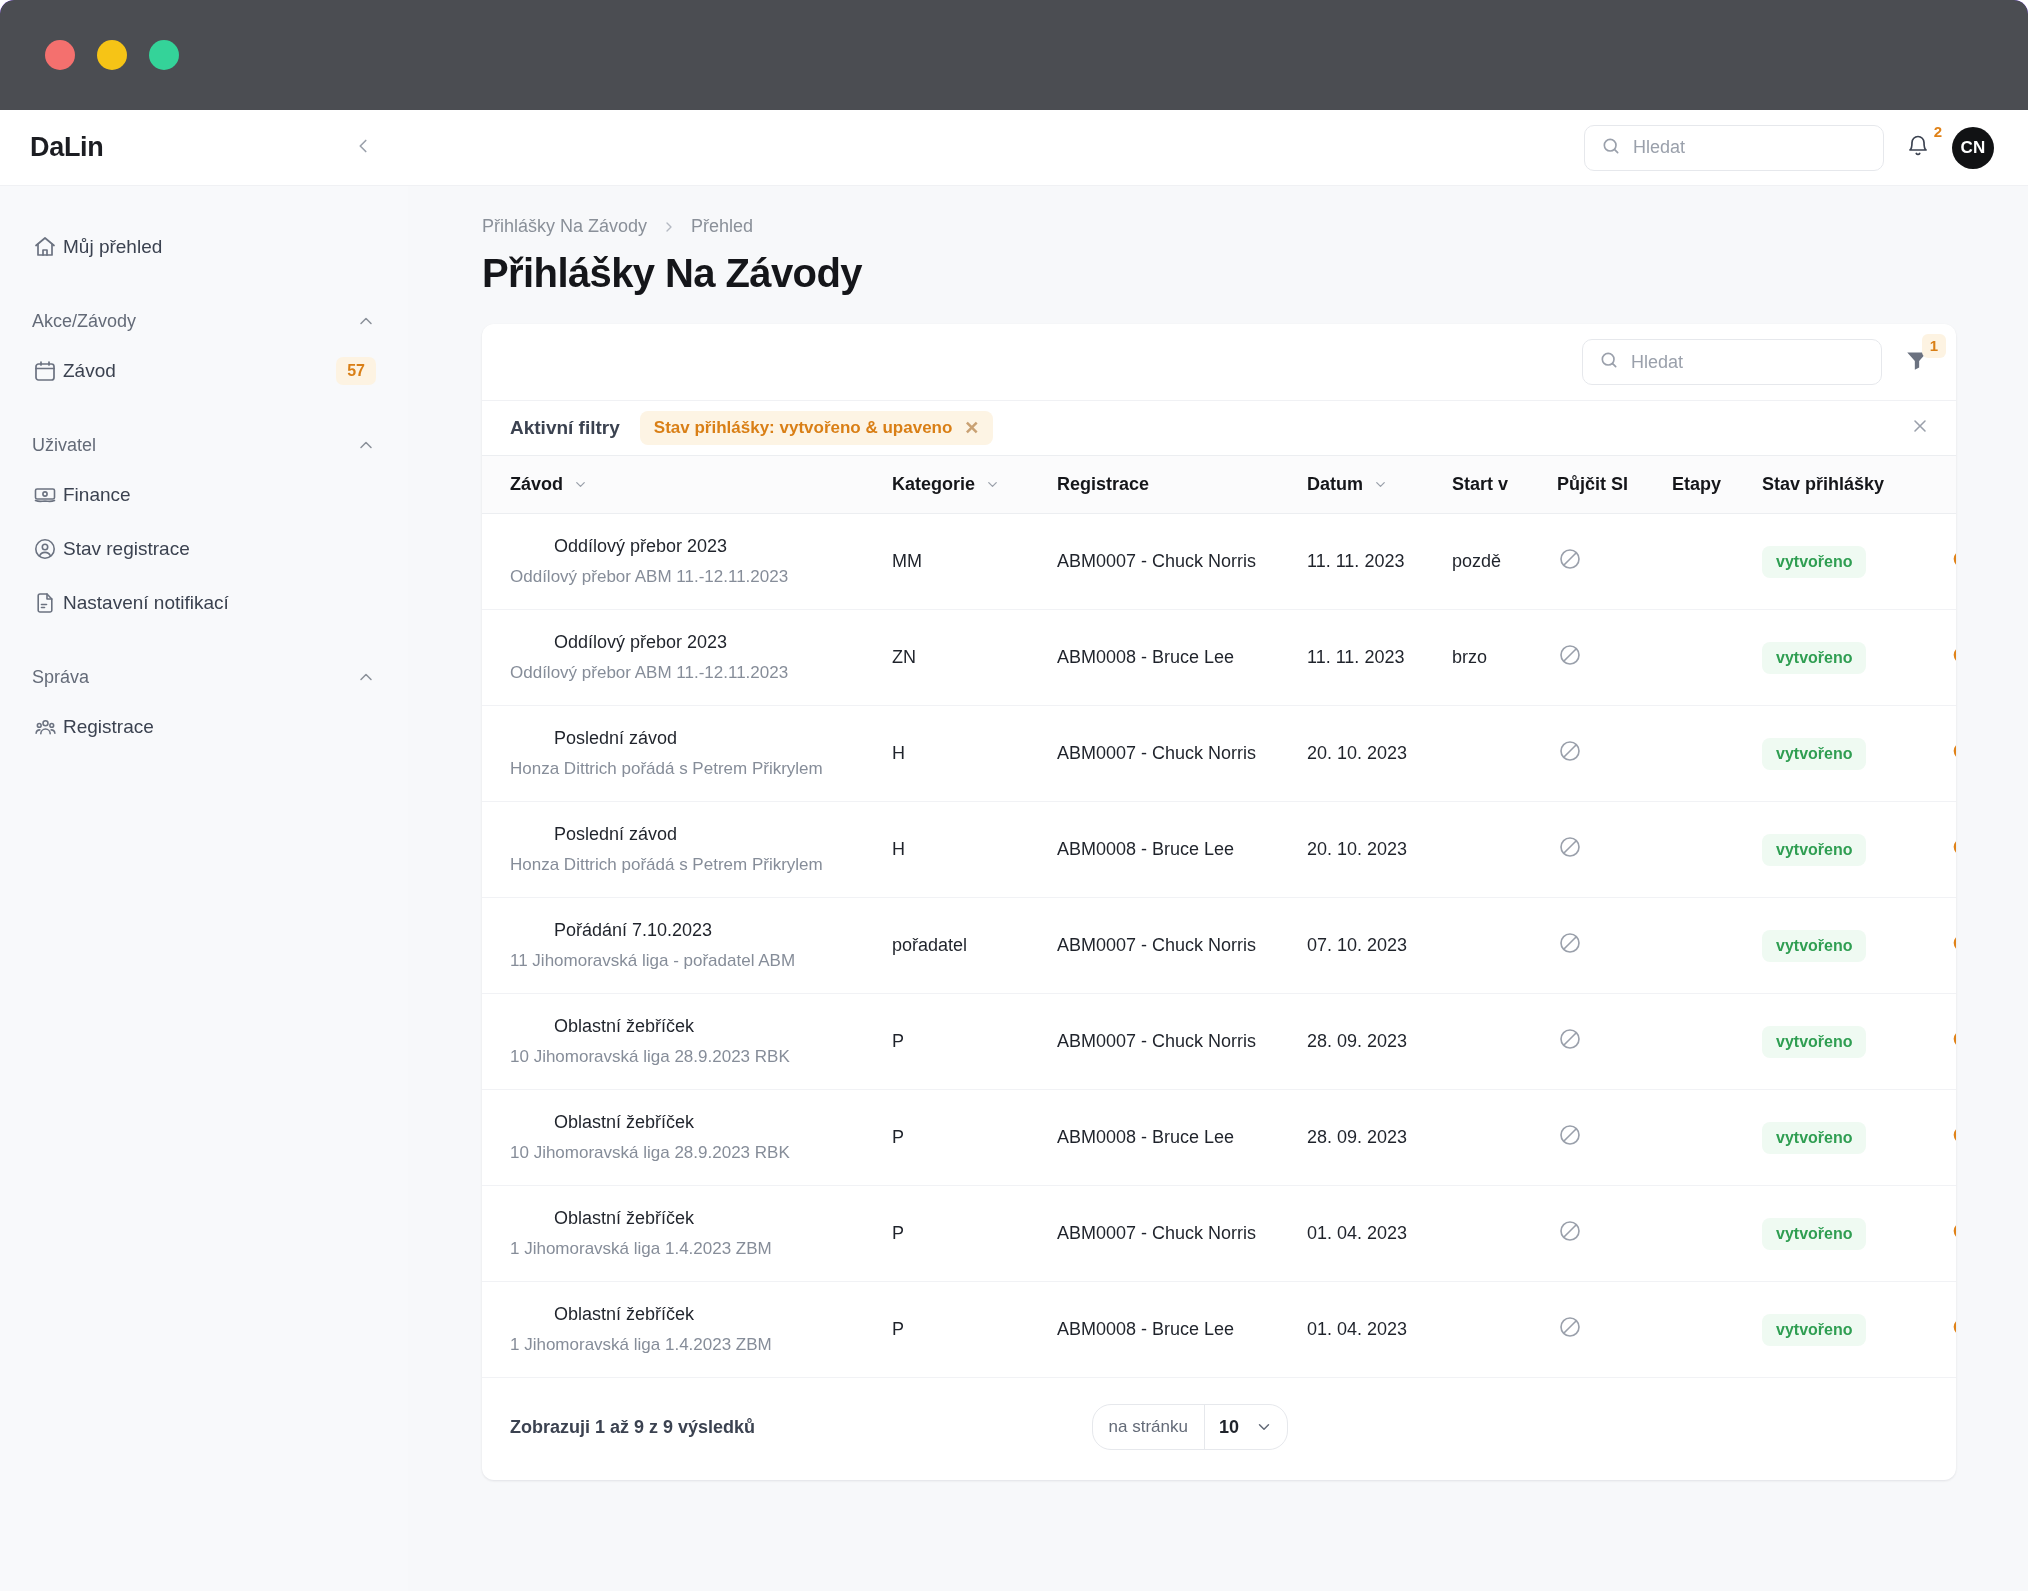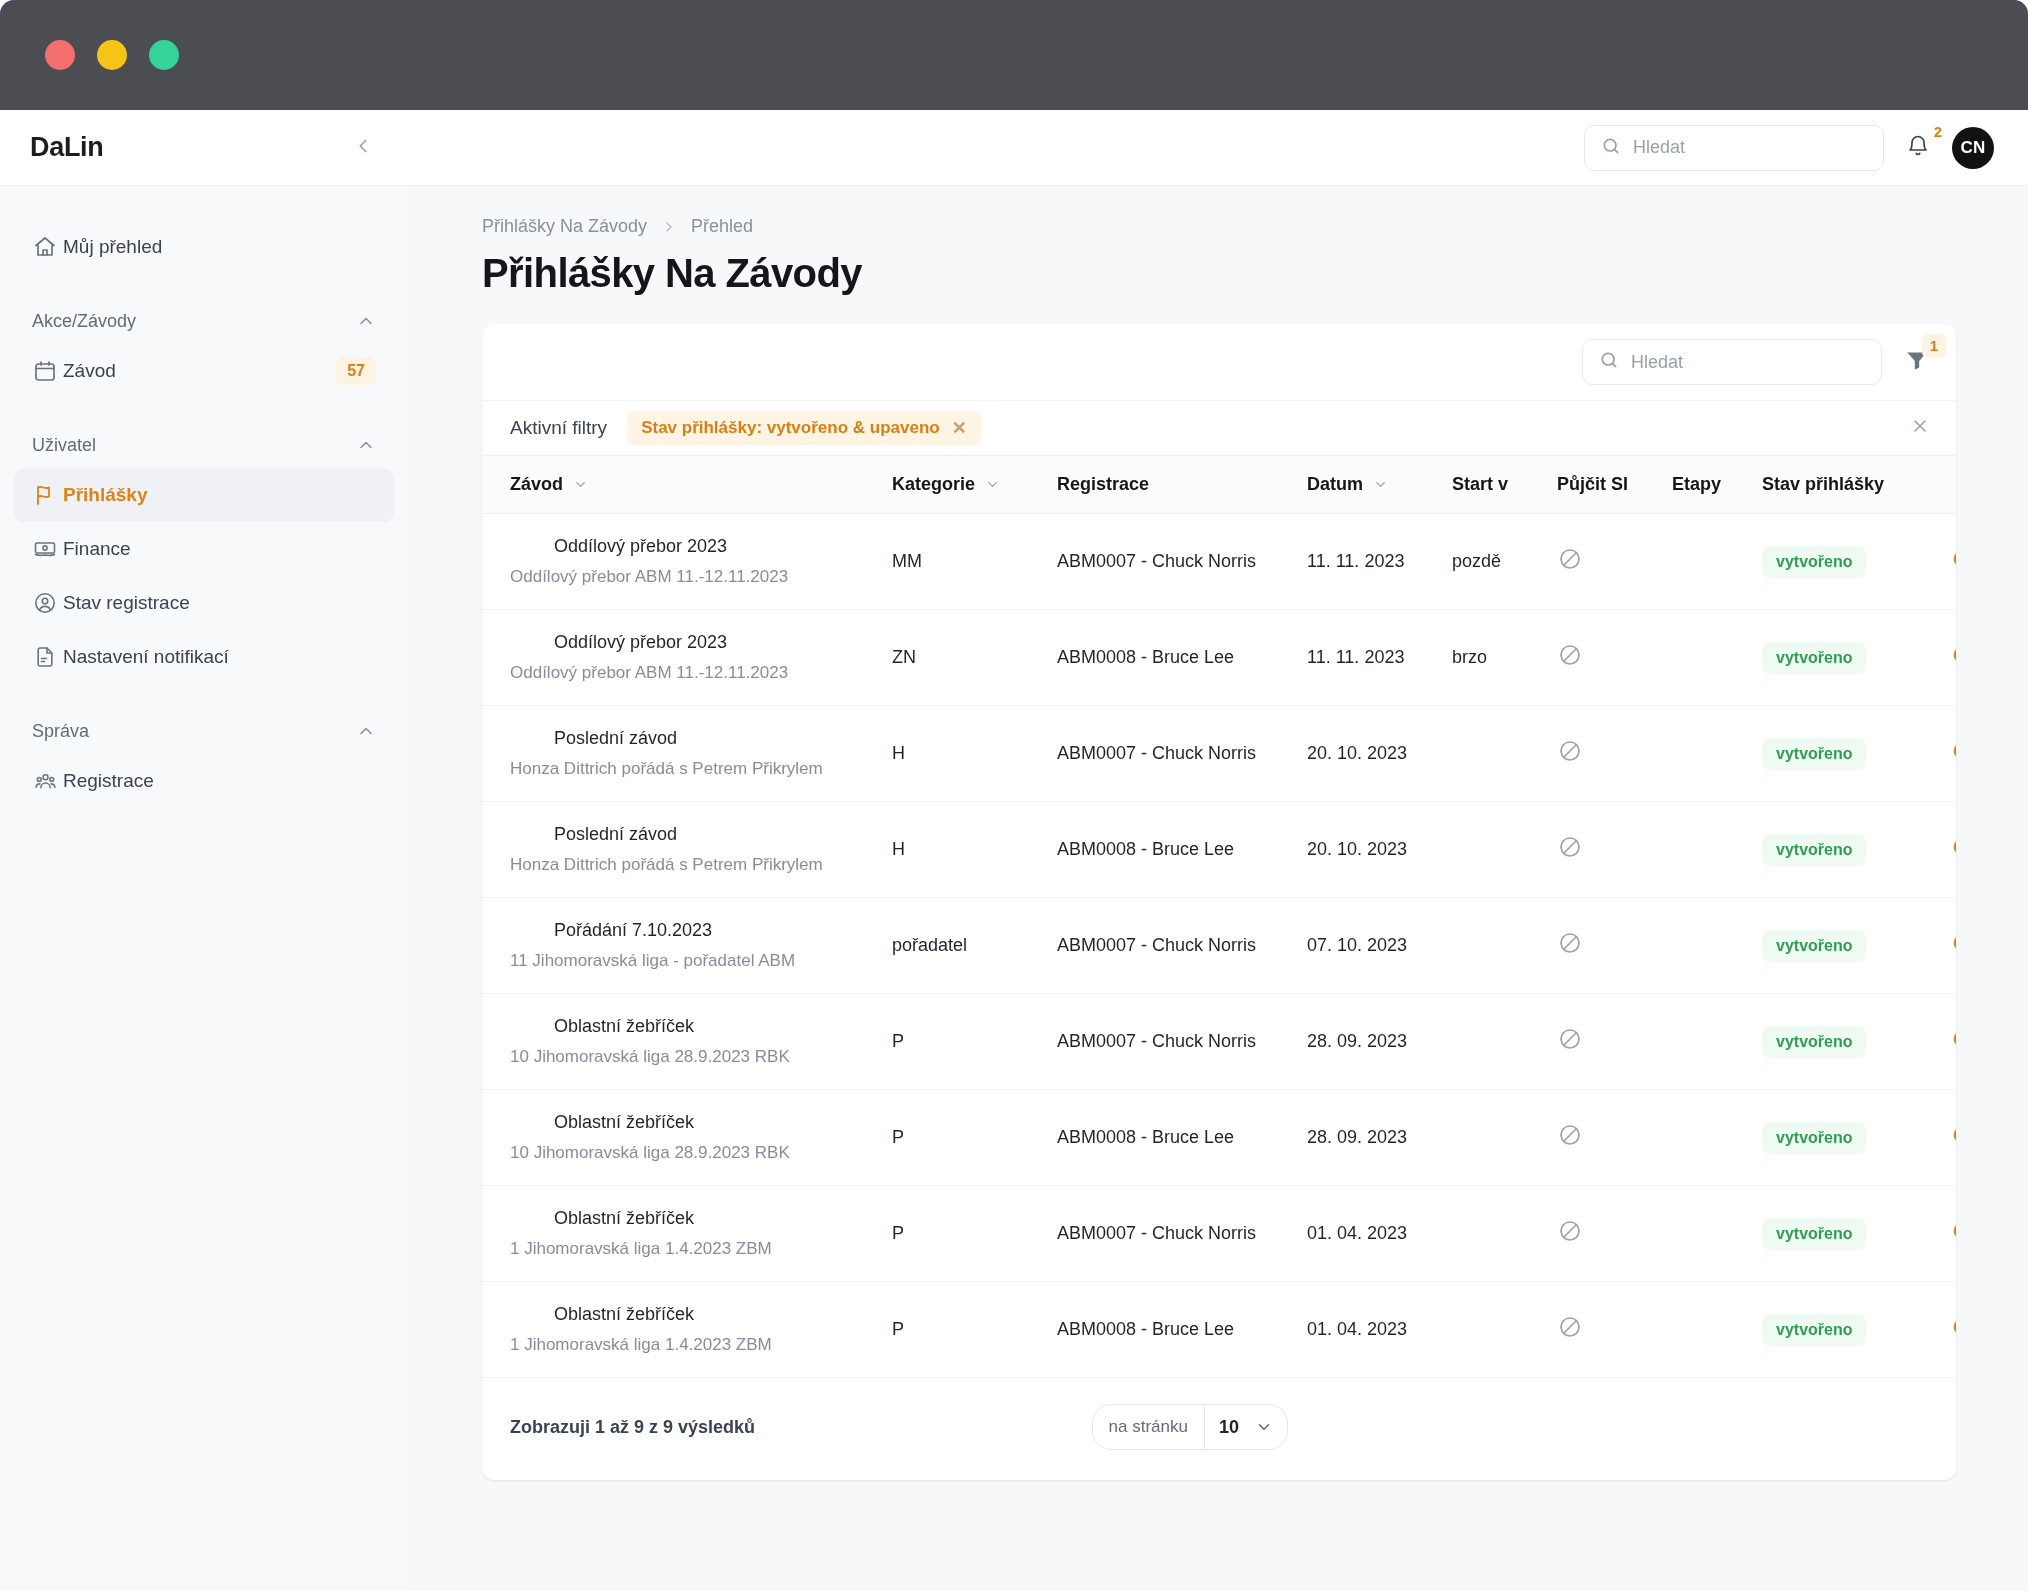--- a/index.html
+++ b/index.html
@@ -220,21 +220,21 @@
   .active-filters {
     display: flex;
     align-items: center;
     gap: 20px;
     padding: 0 26px 0 28px;
     height: 56px;
     border-top: 1px solid #f0f1f4;
     border-bottom: 1px solid #eceef1;
     background: #fff;
   }
-  .af-label { font-size: 19px; font-weight: 400; color: #3b4250; }
+  .af-label { font-size: 19px; font-weight: 700; color: #3b4250; }
   .chip {
     display: inline-flex;
     align-items: center;
     gap: 12px;
     background: #fdf4e4;
     color: #d97f16;
     border-radius: 8px;
     padding: 7px 14px;
     font-size: 17px;
     font-weight: 600;
@@ -393,29 +393,20 @@
 
         <div class="nav-group-header">
           <span>Uživatel</span>
           <span class="chev">
             <svg width="20" height="20" viewBox="0 0 24 24" fill="none" stroke="currentColor" stroke-width="1.8" stroke-linecap="round" stroke-linejoin="round">
                 <polyline points="18 15 12 9 6 15"></polyline>
               </svg>
           </span>
         </div>
 
-        <div class="nav-item active">
-          <span class="ico">
-            <svg width="24" height="24" viewBox="0 0 24 24" fill="none" stroke="currentColor" stroke-width="1.8" stroke-linecap="round" stroke-linejoin="round">
-                <path d="M5 21V4"></path>
-                <path d="M5 4.5c4-2 7 2 11 0v9c-4 2-7-2-11 0"></path>
-              </svg>
-          </span>
-          <span>Přihlášky</span>
-        </div>
 
         <div class="nav-item">
           <span class="ico">
             <svg width="24" height="24" viewBox="0 0 24 24" fill="none" stroke="currentColor" stroke-width="1.6" stroke-linecap="round" stroke-linejoin="round">
                 <rect x="2.5" y="6" width="19" height="10" rx="1.6"></rect>
                 <circle cx="12" cy="11" r="2.1"></circle>
                 <path d="M2.5 17.5c4 1.6 6 .6 9.5.6s5.5 1 9.5-.6"></path>
               </svg>
           </span>
           <span>Finance</span>

